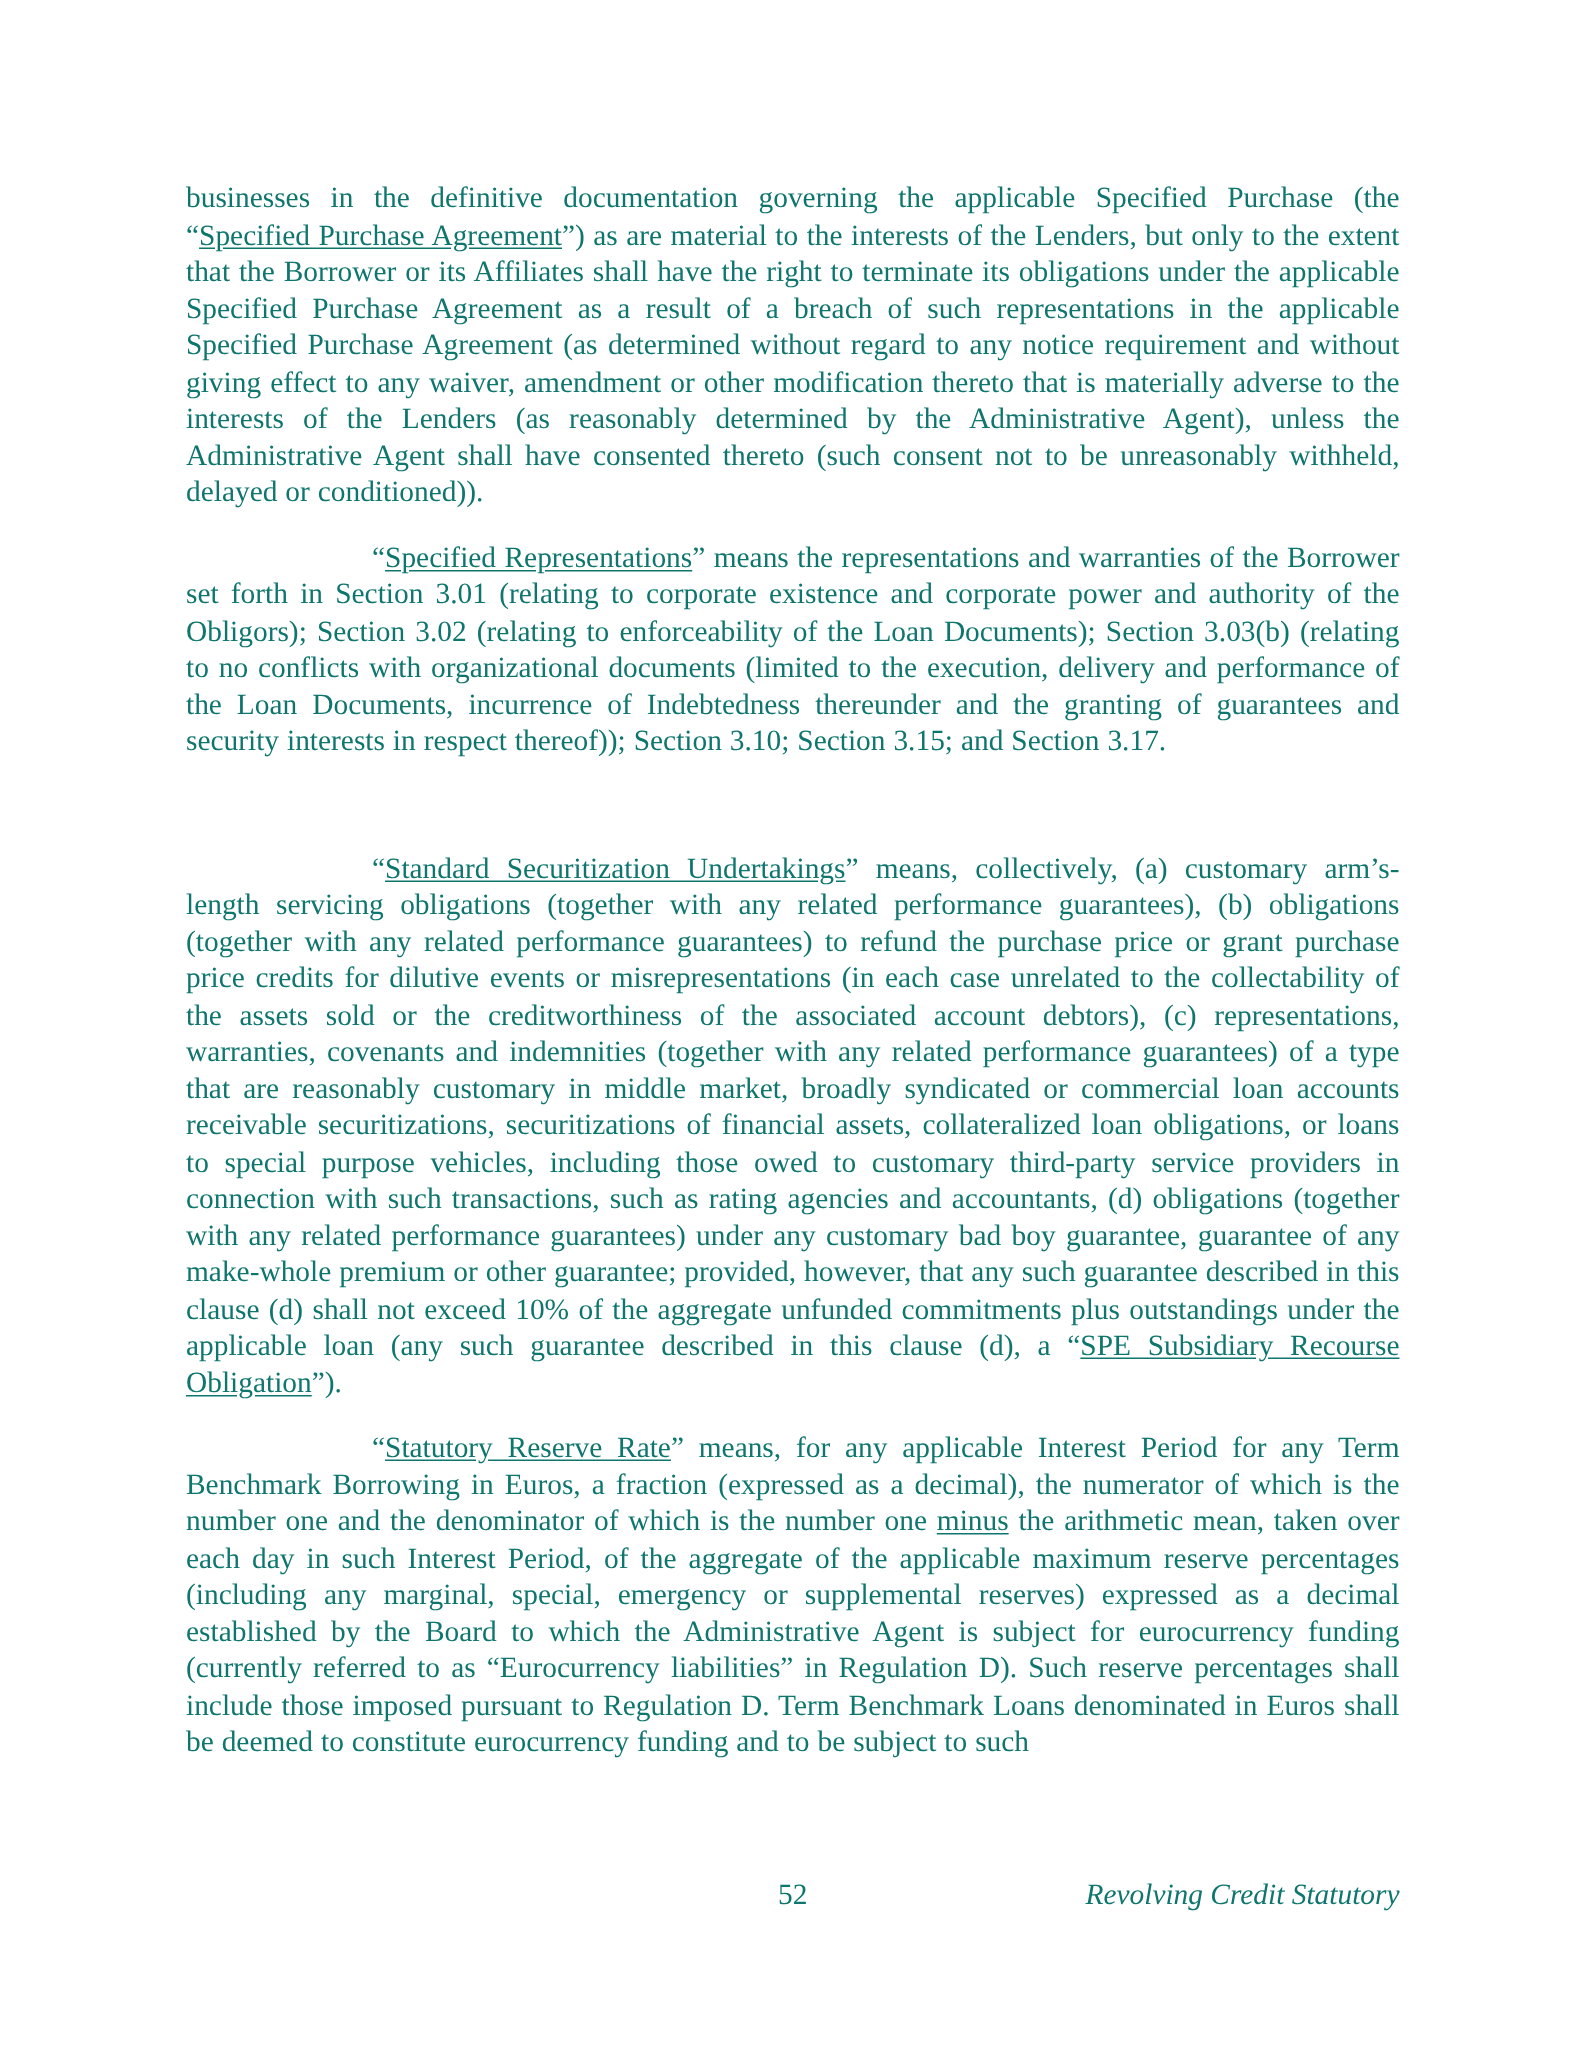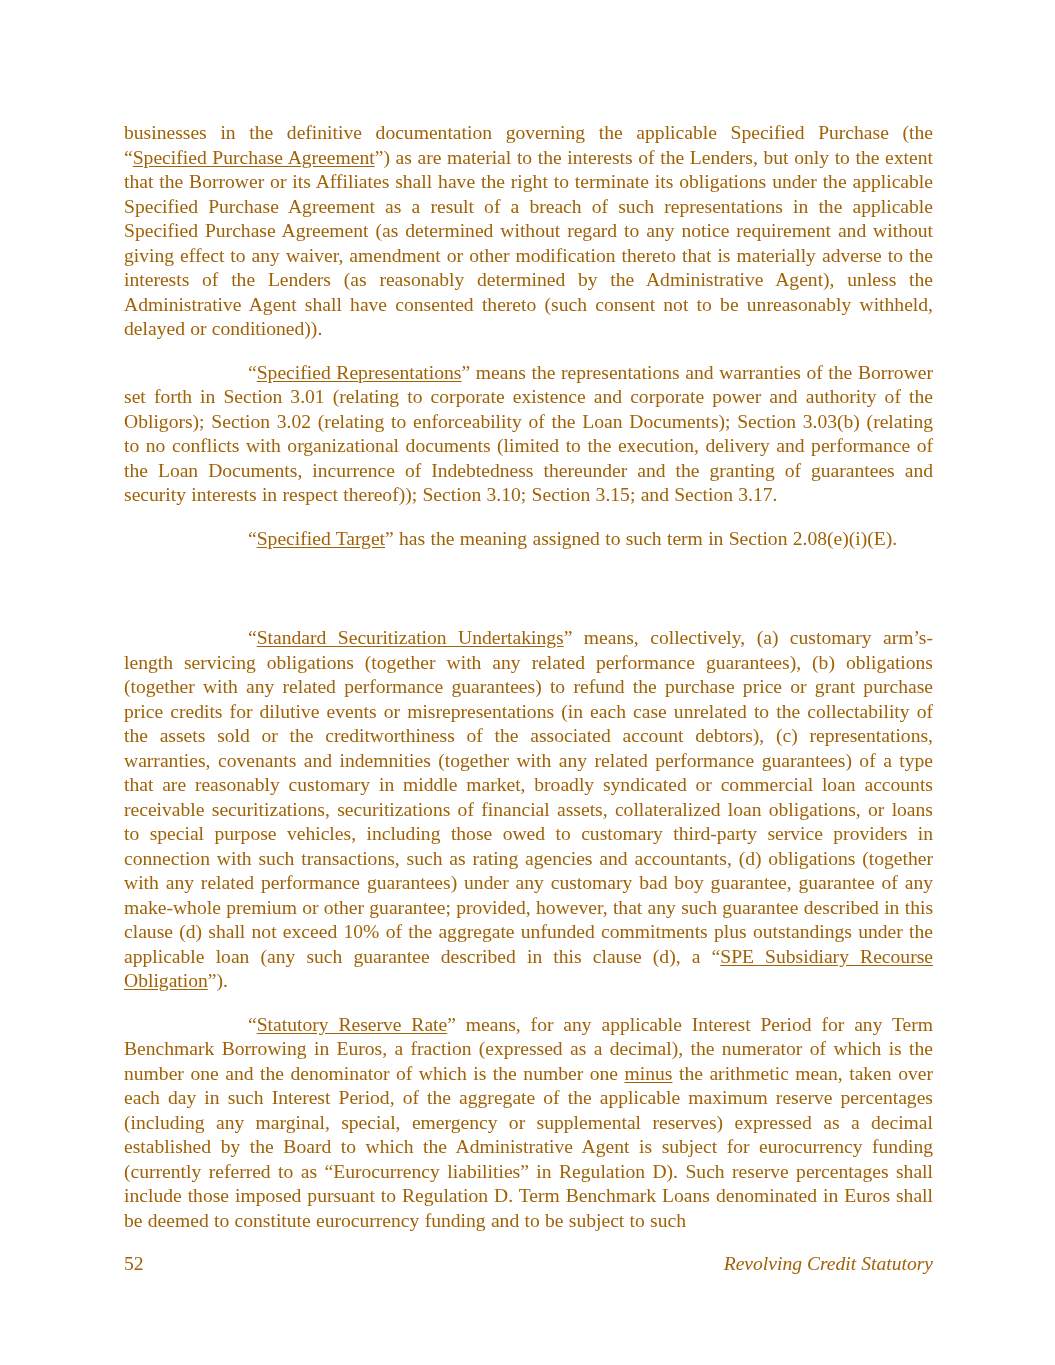--- a/index.html
+++ b/index.html
@@ -6,76 +6,75 @@
     margin: 0;
     padding: 0;
     background: #ffffff;
   }
   .page {
     position: relative;
     width: 1055px;
     height: 1365px;
     background: #ffffff;
     font-family: "Liberation Serif", serif;
-    color: #a16207;
+    color: #0f766e;
     overflow: hidden;
   }
   .content {
     position: absolute;
     left: 124px;
     top: 121px;
     width: 809px;
   }
   .para {
     margin: 0 0 19px 0;
     font-size: 19.6px;
     line-height: 24.5px;
     text-align: justify;
     word-spacing: 0.02em;
   }
   .para.indent {
     text-indent: 124px;
   }
   .para.gap {
-    margin-top: 75px;
+    margin-top: 60px;
   }
   .u {
     text-decoration: underline;
     text-underline-offset: 2px;
   }
   .footer {
     position: absolute;
     left: 124px;
     top: 1252px;
     width: 809px;
     height: 26px;
     font-size: 19.6px;
     line-height: 24.5px;
   }
   .page-num {
     position: absolute;
     left: 0;
     right: 0;
-    text-align: left;
+    text-align: center;
   }
   .footer-title {
     position: absolute;
     right: 0;
     top: 0;
     font-style: italic;
   }
 </style>
 </head>
 <body>
 
 <div class="page">
   <div class="content" id="document-body">
       <p class="para"><span>businesses in the definitive documentation governing the applicable Specified Purchase (the “</span><span class="u">Specified Purchase Agreement</span><span>”) as are material to the interests of the Lenders, but only to the extent that the Borrower or its Affiliates shall have the right to terminate its obligations under the applicable Specified Purchase Agreement as a result of a breach of such representations in the applicable Specified Purchase Agreement (as determined without regard to any notice requirement and without giving effect to any waiver, amendment or other modification thereto that is materially adverse to the interests of the Lenders (as reasonably determined by the Administrative Agent), unless the Administrative Agent shall have consented thereto (such consent not to be unreasonably withheld, delayed or conditioned)).</span></p>
       <p class="para indent"><span>“</span><span class="u">Specified Representations</span><span>” means the representations and warranties of the Borrower set forth in Section 3.01 (relating to corporate existence and corporate power and authority of the Obligors); Section 3.02 (relating to enforceability of the Loan Documents); Section 3.03(b) (relating to no conflicts with organizational documents (limited to the execution, delivery and performance of the Loan Documents, incurrence of Indebtedness thereunder and the granting of guarantees and security interests in respect thereof)); Section 3.10; Section 3.15; and Section 3.17.</span></p>
-      <p class="para indent"><span>“</span><span class="u">Specified Target</span><span>” has the meaning assigned to such term in Section 2.08(e)(i)(E).</span></p>
       <p class="para indent gap"><span>“</span><span class="u">Standard Securitization Undertakings</span><span>” means, collectively, (a) customary arm’s-length servicing obligations (together with any related performance guarantees), (b) obligations (together with any related performance guarantees) to refund the purchase price or grant purchase price credits for dilutive events or misrepresentations (in each case unrelated to the collectability of the assets sold or the creditworthiness of the associated account debtors), (c) representations, warranties, covenants and indemnities (together with any related performance guarantees) of a type that are reasonably customary in middle market, broadly syndicated or commercial loan accounts receivable securitizations, securitizations of financial assets, collateralized loan obligations, or loans to special purpose vehicles, including those owed to customary third-party service providers in connection with such transactions, such as rating agencies and accountants, (d) obligations (together with any related performance guarantees) under any customary bad boy guarantee, guarantee of any make-whole premium or other guarantee; provided, however, that any such guarantee described in this clause (d) shall not exceed 10% of the aggregate unfunded commitments plus outstandings under the applicable loan (any such guarantee described in this clause (d), a “</span><span class="u">SPE Subsidiary Recourse Obligation</span><span>”).</span></p>
       <p class="para indent"><span>“</span><span class="u">Statutory Reserve Rate</span><span>” means, for any applicable Interest Period for any Term Benchmark Borrowing in Euros, a fraction (expressed as a decimal), the numerator of which is the number one and the denominator of which is the number one </span><span class="u">minus</span><span> the arithmetic mean, taken over each day in such Interest Period, of the aggregate of the applicable maximum reserve percentages (including any marginal, special, emergency or supplemental reserves) expressed as a decimal established by the Board to which the Administrative Agent is subject for eurocurrency funding (currently referred to as “Eurocurrency liabilities” in Regulation D).  Such reserve percentages shall include those imposed pursuant to Regulation D.  Term Benchmark Loans denominated in Euros shall be deemed to constitute eurocurrency funding and to be subject to such</span></p>
     </div>
   <div class="footer">
     <span class="page-num">52</span>
     <span class="footer-title">Revolving Credit Statutory</span>
   </div>
 </div>
 
 </body></html>

